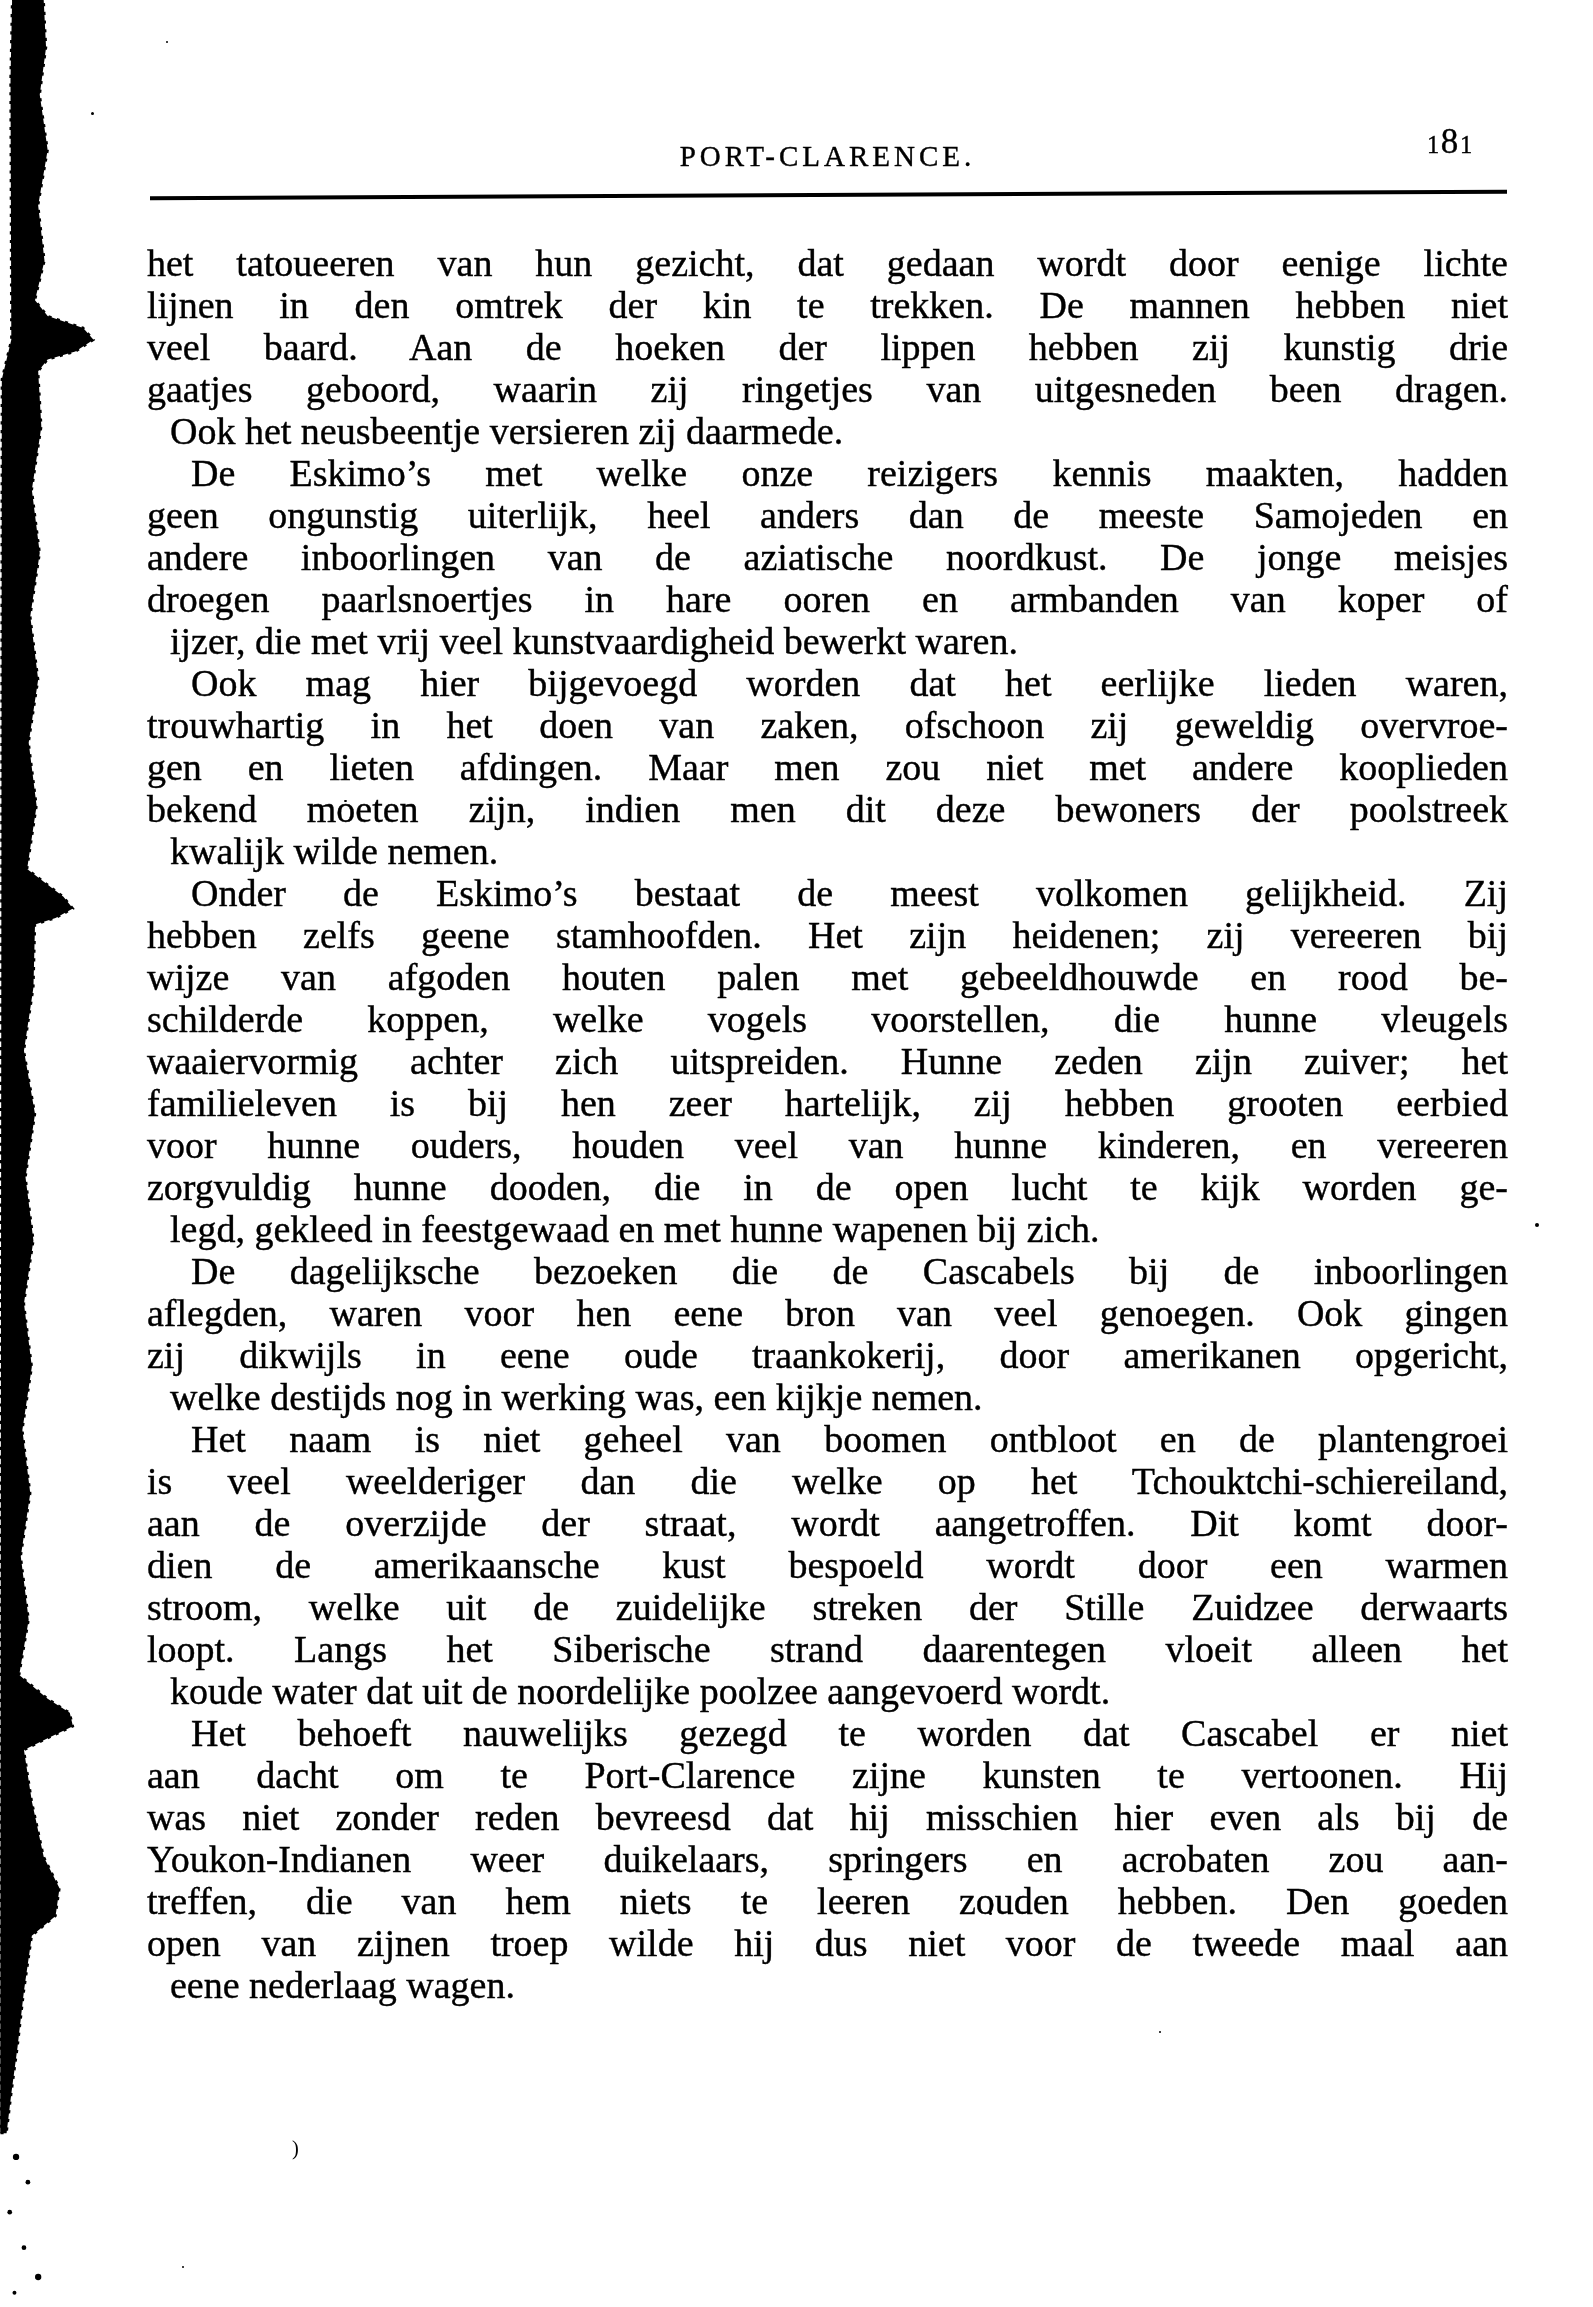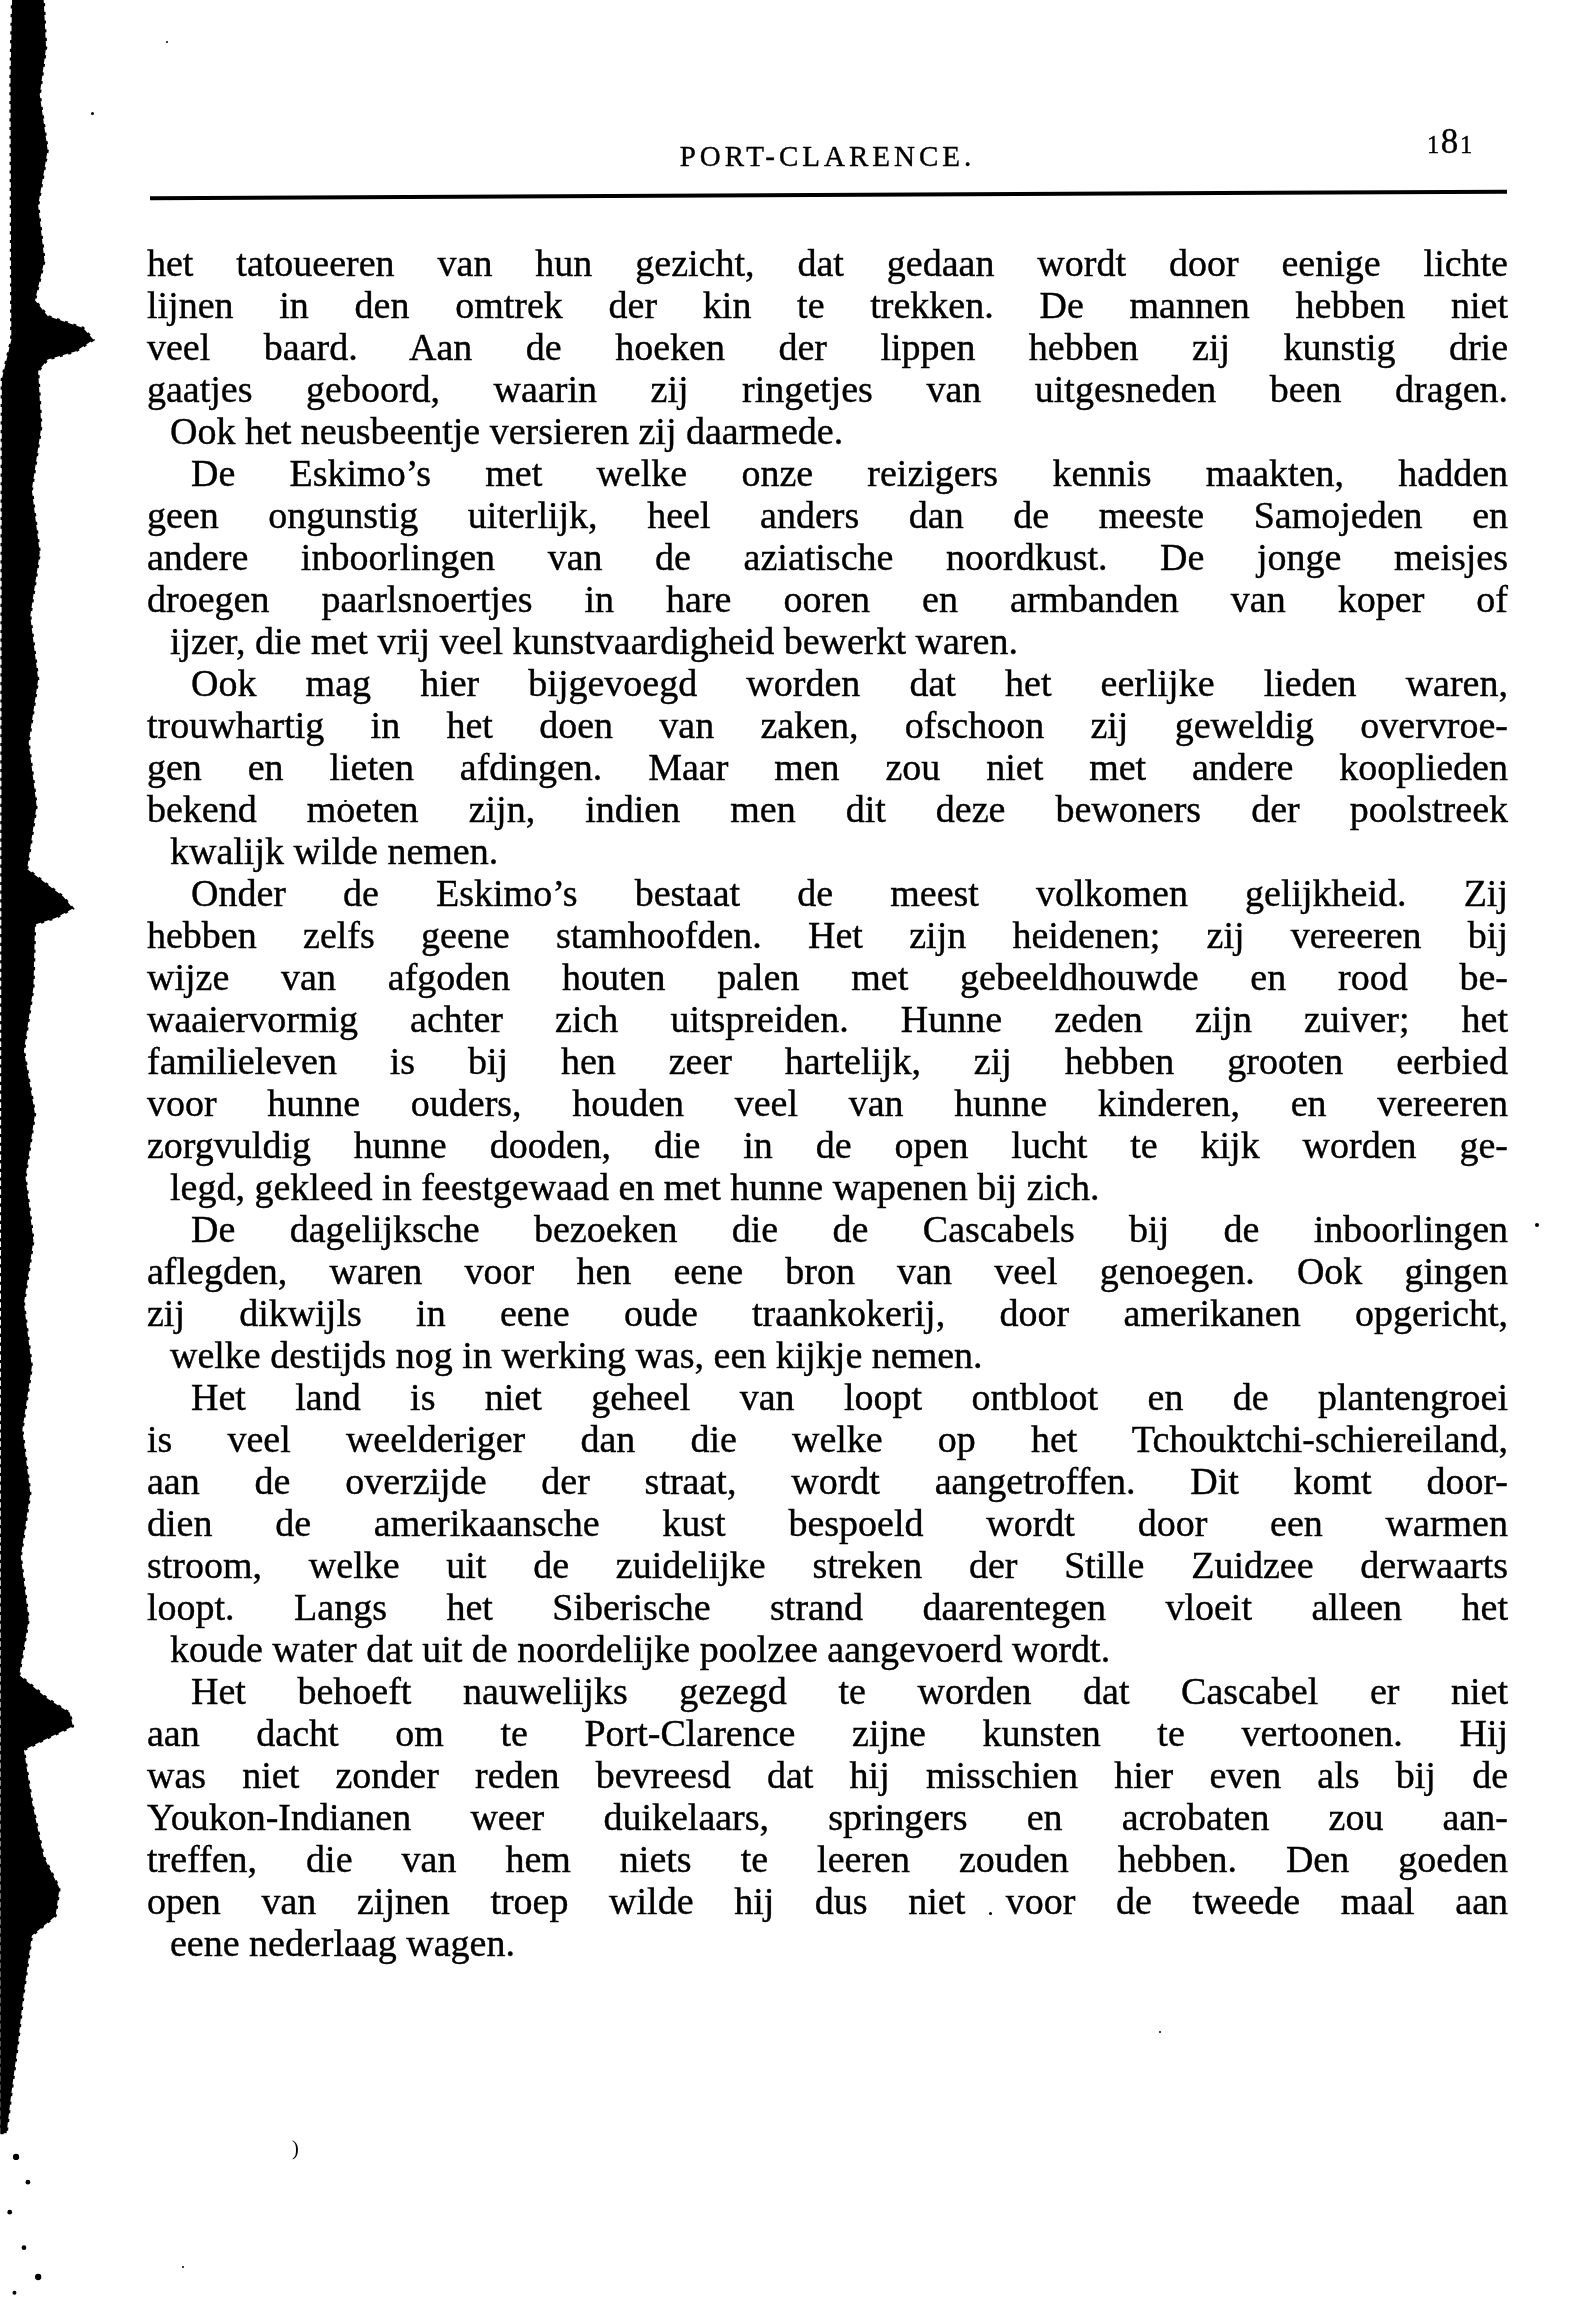--- a/index.html
+++ b/index.html
@@ -107,34 +107,35 @@
         <div class="tline indent">Ook mag hier bijgevoegd worden dat het eerlijke lieden waren,</div>
         <div class="tline">trouwhartig in het doen van zaken, ofschoon zij geweldig overvroe-</div>
         <div class="tline">gen en lieten afdingen. Maar men zou niet met andere kooplieden</div>
         <div class="tline">bekend moeten zijn, indien men dit deze bewoners der poolstreek</div>
         <div class="tline endp">kwalijk wilde nemen.</div>
       </div>
       <div>
         <div class="tline indent">Onder de Eskimo’s bestaat de meest volkomen gelijkheid. Zij</div>
         <div class="tline">hebben zelfs geene stamhoofden. Het zijn heidenen; zij vereeren bij</div>
         <div class="tline">wijze van afgoden houten palen met gebeeldhouwde en rood be-</div>
+        <div class="tline">schilderde koppen, welke vogels voorstellen, die hunne vleugels</div>
         <div class="tline">waaiervormig achter zich uitspreiden. Hunne zeden zijn zuiver; het</div>
         <div class="tline">familieleven is bij hen zeer hartelijk, zij hebben grooten eerbied</div>
         <div class="tline">voor hunne ouders, houden veel van hunne kinderen, en vereeren</div>
         <div class="tline">zorgvuldig hunne dooden, die in de open lucht te kijk worden ge-</div>
         <div class="tline endp">legd, gekleed in feestgewaad en met hunne wapenen bij zich.</div>
       </div>
       <div>
         <div class="tline indent">De dagelijksche bezoeken die de Cascabels bij de inboorlingen</div>
         <div class="tline">aflegden, waren voor hen eene bron van veel genoegen. Ook gingen</div>
         <div class="tline">zij dikwijls in eene oude traankokerij, door amerikanen opgericht,</div>
         <div class="tline endp">welke destijds nog in werking was, een kijkje nemen.</div>
       </div>
       <div>
-        <div class="tline indent">Het land is niet geheel van loopt ontbloot en de plantengroei</div>
+        <div class="tline indent">Het naam is niet geheel van boomen ontbloot en de plantengroei</div>
         <div class="tline">is veel weelderiger dan die welke op het Tchouktchi-schiereiland,</div>
         <div class="tline">aan de overzijde der straat, wordt aangetroffen. Dit komt door-</div>
         <div class="tline">dien de amerikaansche kust bespoeld wordt door een warmen</div>
         <div class="tline">stroom, welke uit de zuidelijke streken der Stille Zuidzee derwaarts</div>
         <div class="tline">loopt. Langs het Siberische strand daarentegen vloeit alleen het</div>
         <div class="tline endp">koude water dat uit de noordelijke poolzee aangevoerd wordt.</div>
       </div>
       <div>
         <div class="tline indent">Het behoeft nauwelijks gezegd te worden dat Cascabel er niet</div>
         <div class="tline">aan dacht om te Port-Clarence zijne kunsten te vertoonen. Hij</div>

